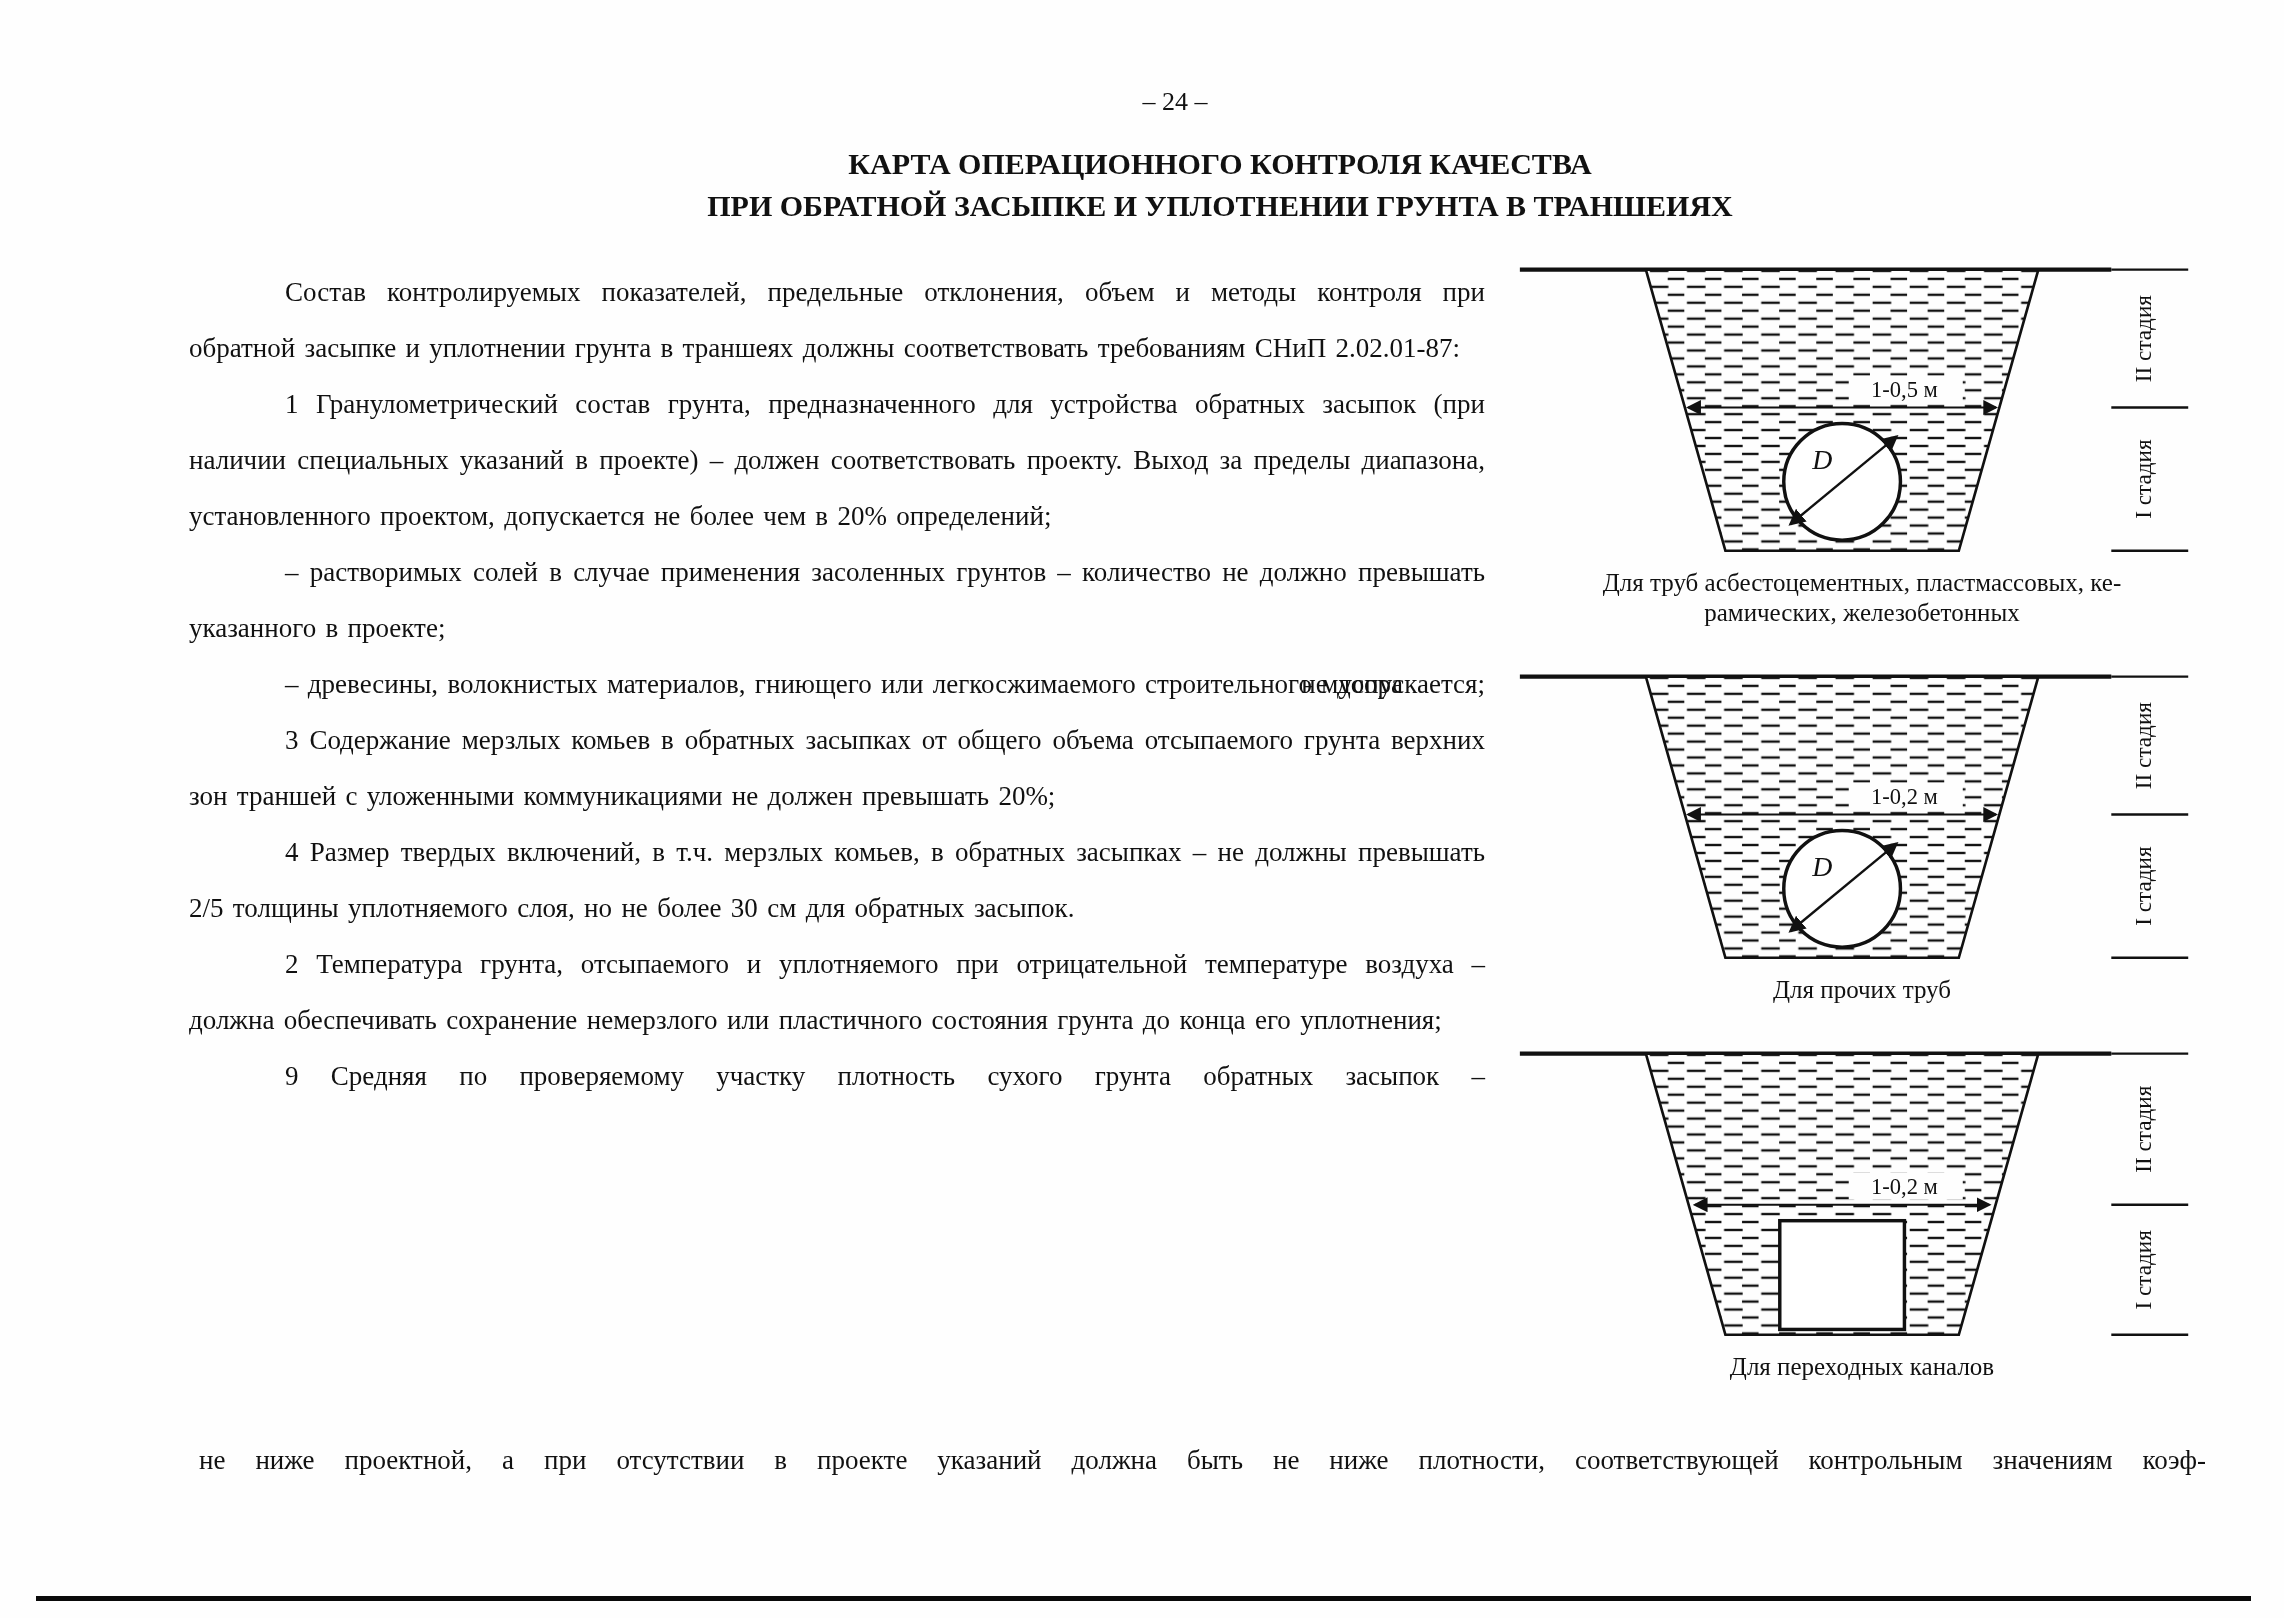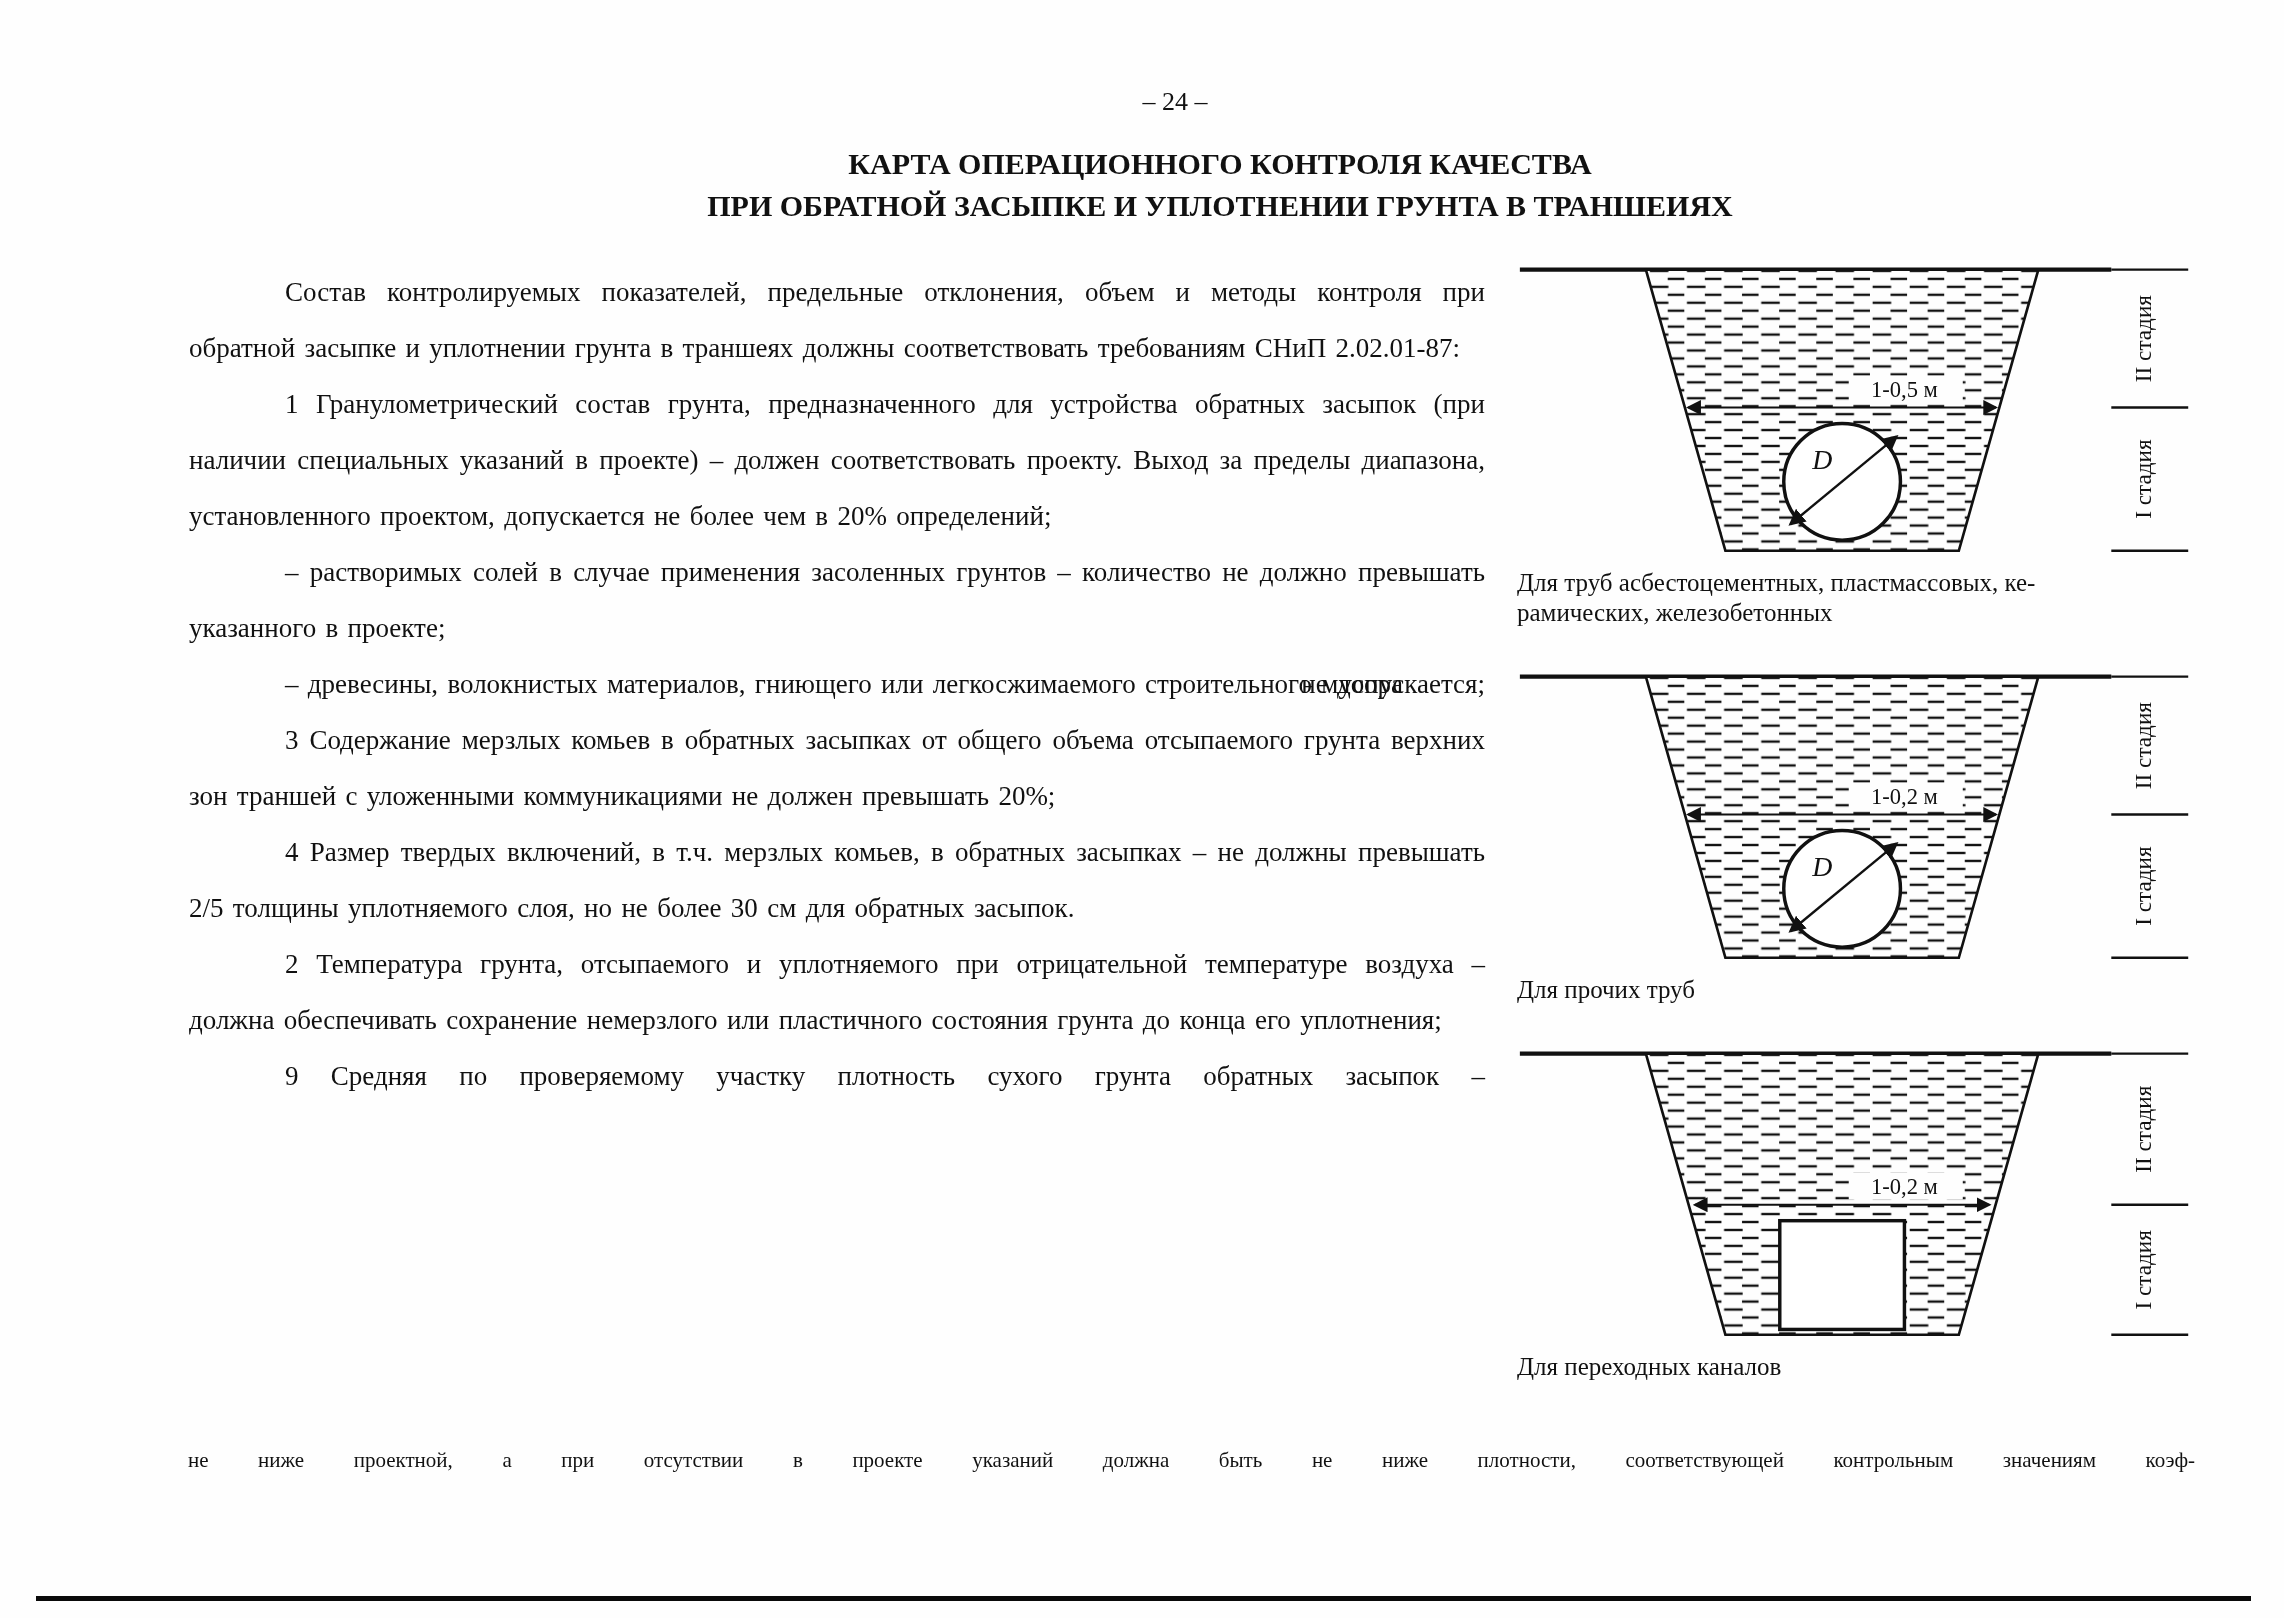--- a/index.html
+++ b/index.html
@@ -11,28 +11,28 @@
   .doc-title{position:absolute;top:143px;left:0;width:100%;text-align:center;
     font-weight:bold;font-size:30px;line-height:42px;transform:translateX(78px)}
 
   .text-column{position:absolute;left:189px;top:264px;width:1296px;
     font-size:27px;line-height:56px;text-align:justify;word-spacing:2.6px}
   .para{text-indent:96px}
   .para.rel{position:relative}
   .tail{position:absolute;right:0;bottom:0;text-indent:0}
   .last-justify{text-align-last:justify}
 
-  .continuation{position:absolute;left:188px;top:1432px;width:2007px;
-    font-size:21px;line-height:56px;text-align:justify;text-align-last:justify;word-spacing:2.6px}
+  .continuation{position:absolute;left:199px;top:1432px;width:2007px;
+    font-size:27px;line-height:56px;text-align:justify;text-align-last:justify;word-spacing:2.6px}
 
   .diagrams{position:absolute;left:1517px;top:259px;width:690px;
     display:flex;flex-direction:column;row-gap:38px}
   figure{margin:0}
   .diagram svg{display:block;width:690px;height:305px}
-  .caption{margin-top:3.9px;text-align:left;font-size:25px;line-height:30px;white-space:pre-line}
+  .caption{margin-top:3.9px;text-align:center;font-size:25px;line-height:30px;white-space:pre-line}
 
   .scan-line{position:absolute;left:36px;top:1596px;width:2215px;height:5.2px;background:#0a0a0a}
 
   svg text{fill:#111;font-family:"Liberation Serif",serif}
   .ground{stroke:#111;stroke-width:3.2}
   .trench{fill:url(#soil);stroke:#111;stroke-width:2}
   .dim-line{stroke:#111;stroke-width:1.6}
   .pipe,.duct{fill:#fff;stroke:#111;stroke-width:2.6}
   .d-arrow{stroke:#111;stroke-width:1.8}
   .tick{stroke:#111;stroke-width:1.8}

